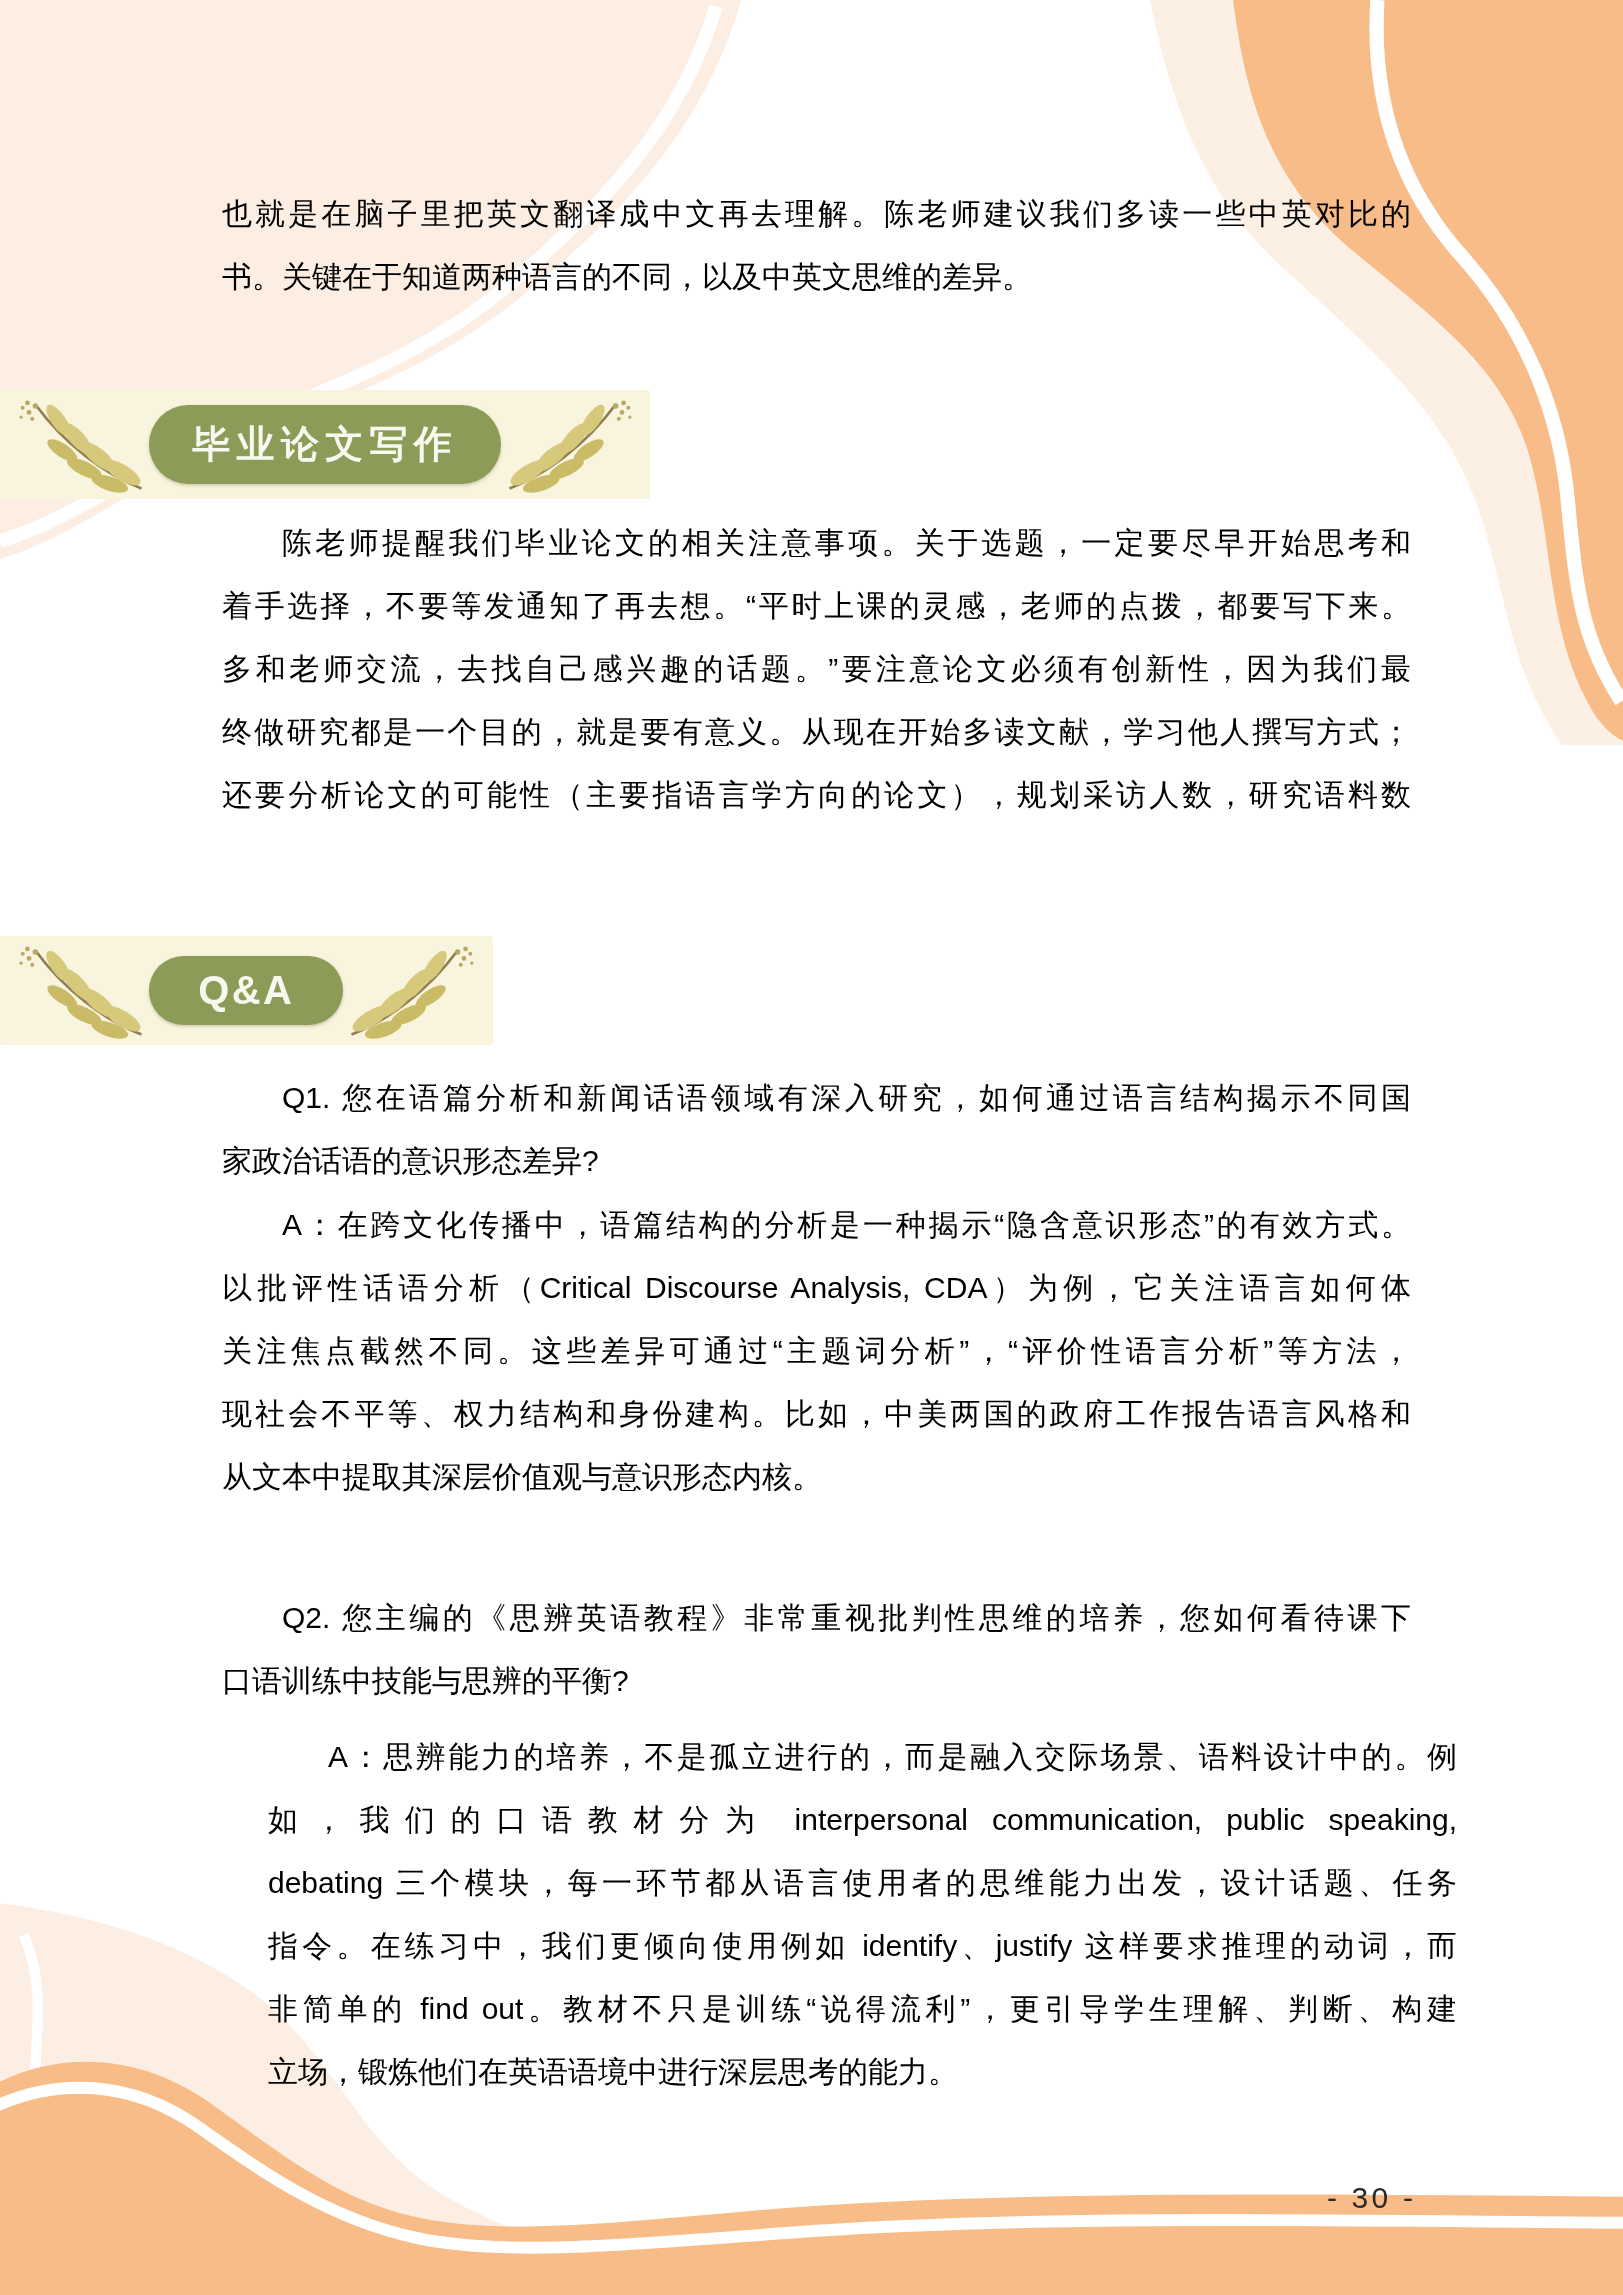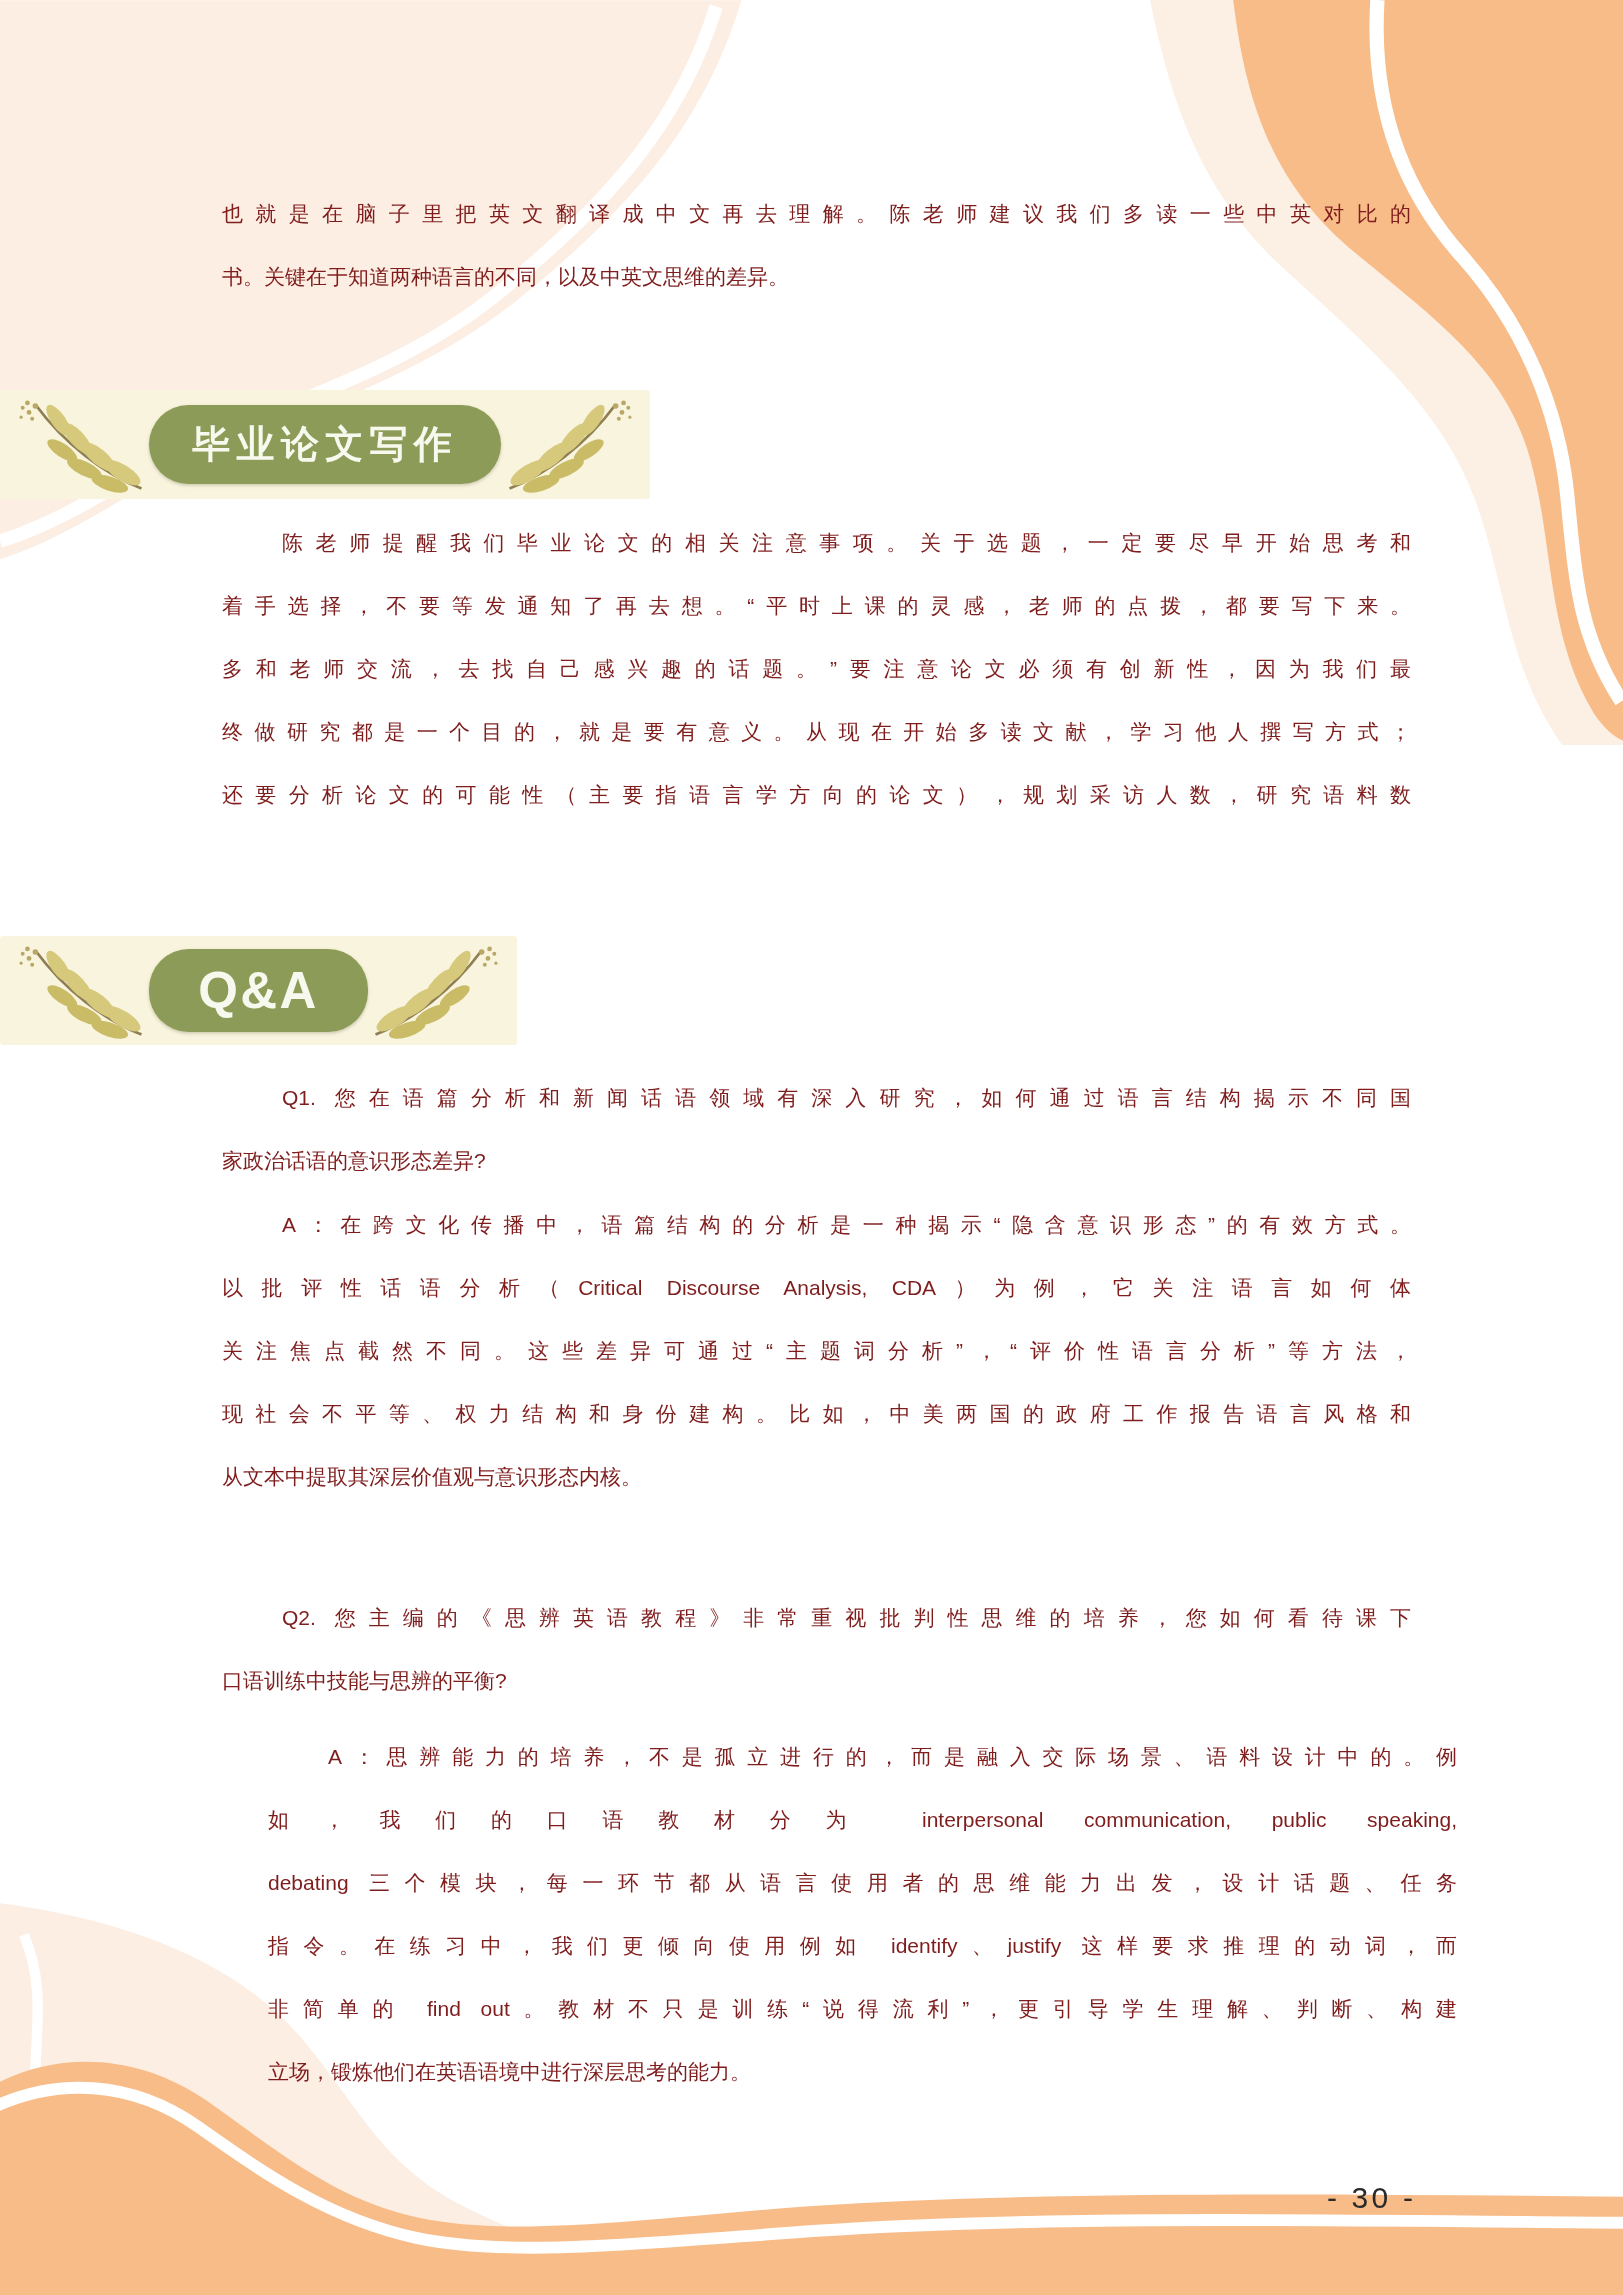--- a/index.html
+++ b/index.html
@@ -1,30 +1,30 @@
 <!DOCTYPE html>
 <html style="font-size:12.7px"><head>
 <meta charset="utf-8">
 <style>
   html,body{margin:0;padding:0;}
   body{
     width:1624px;height:2295px;position:relative;background:#ffffff;overflow:hidden;
     font-family:"Liberation Sans","DejaVu Sans",sans-serif;
   }
   .deco{position:absolute;pointer-events:none;}
-  .textblock{position:absolute;left:222px;width:1189px;color:#7f1d1d;font-size:21px;line-height:63px;}
+  .textblock{position:absolute;left:222px;width:1189px;color:#000000;font-size:30px;line-height:63px;}
   .line{text-align:justify;text-align-last:justify;white-space:normal;}
   .line.last{text-align-last:left;}
   .line.indent{padding-left:60px;}
   .badge-row{position:absolute;left:0;width:1352px;display:flex;justify-content:flex-start;}
   .badge-inner{display:flex;align-items:center;gap:1.6px;background:#f8f4dd;padding:4.8px 12.7px;border-radius:3.2px;}
   .pill{background:#8c9b57;border-radius:40px;color:#f7f9ee;font-weight:bold;
         box-shadow:0 1.6px 3.2px rgba(120,120,90,.35);display:flex;align-items:center;justify-content:center;}
   .pill.cn{font-size:38px;padding:14.3px 43px;letter-spacing:6.3px;}
-  .pill.qa{font-size:51px;padding:12px 49px;letter-spacing:2.4px;}
+  .pill.qa{font-size:40px;padding:12px 49px;letter-spacing:2.4px;}
   .laurel{display:block;}
   .laurel.left{transform:scaleX(-1);}
   .pageno{position:absolute;top:2181px;left:1292px;width:159px;text-align:center;font-size:30px;color:#2a2a2a;letter-spacing:3.2px;}
 </style>
 </head>
 <body>
 
 <svg class="deco" style="left:0;top:0;" width="793" height="603" viewBox="0 0 1000 760">
   <path d="M0,0 L935,0 C890,150 800,260 650,380 C500,500 300,540 170,620 C110,657 50,690 0,705 Z" fill="#fdeee3"></path>
   <path d="M903,8 C860,150 770,255 625,372 C480,488 290,525 162,603 C105,638 48,668 0,682" stroke="#ffffff" stroke-width="17" fill="none"></path>

